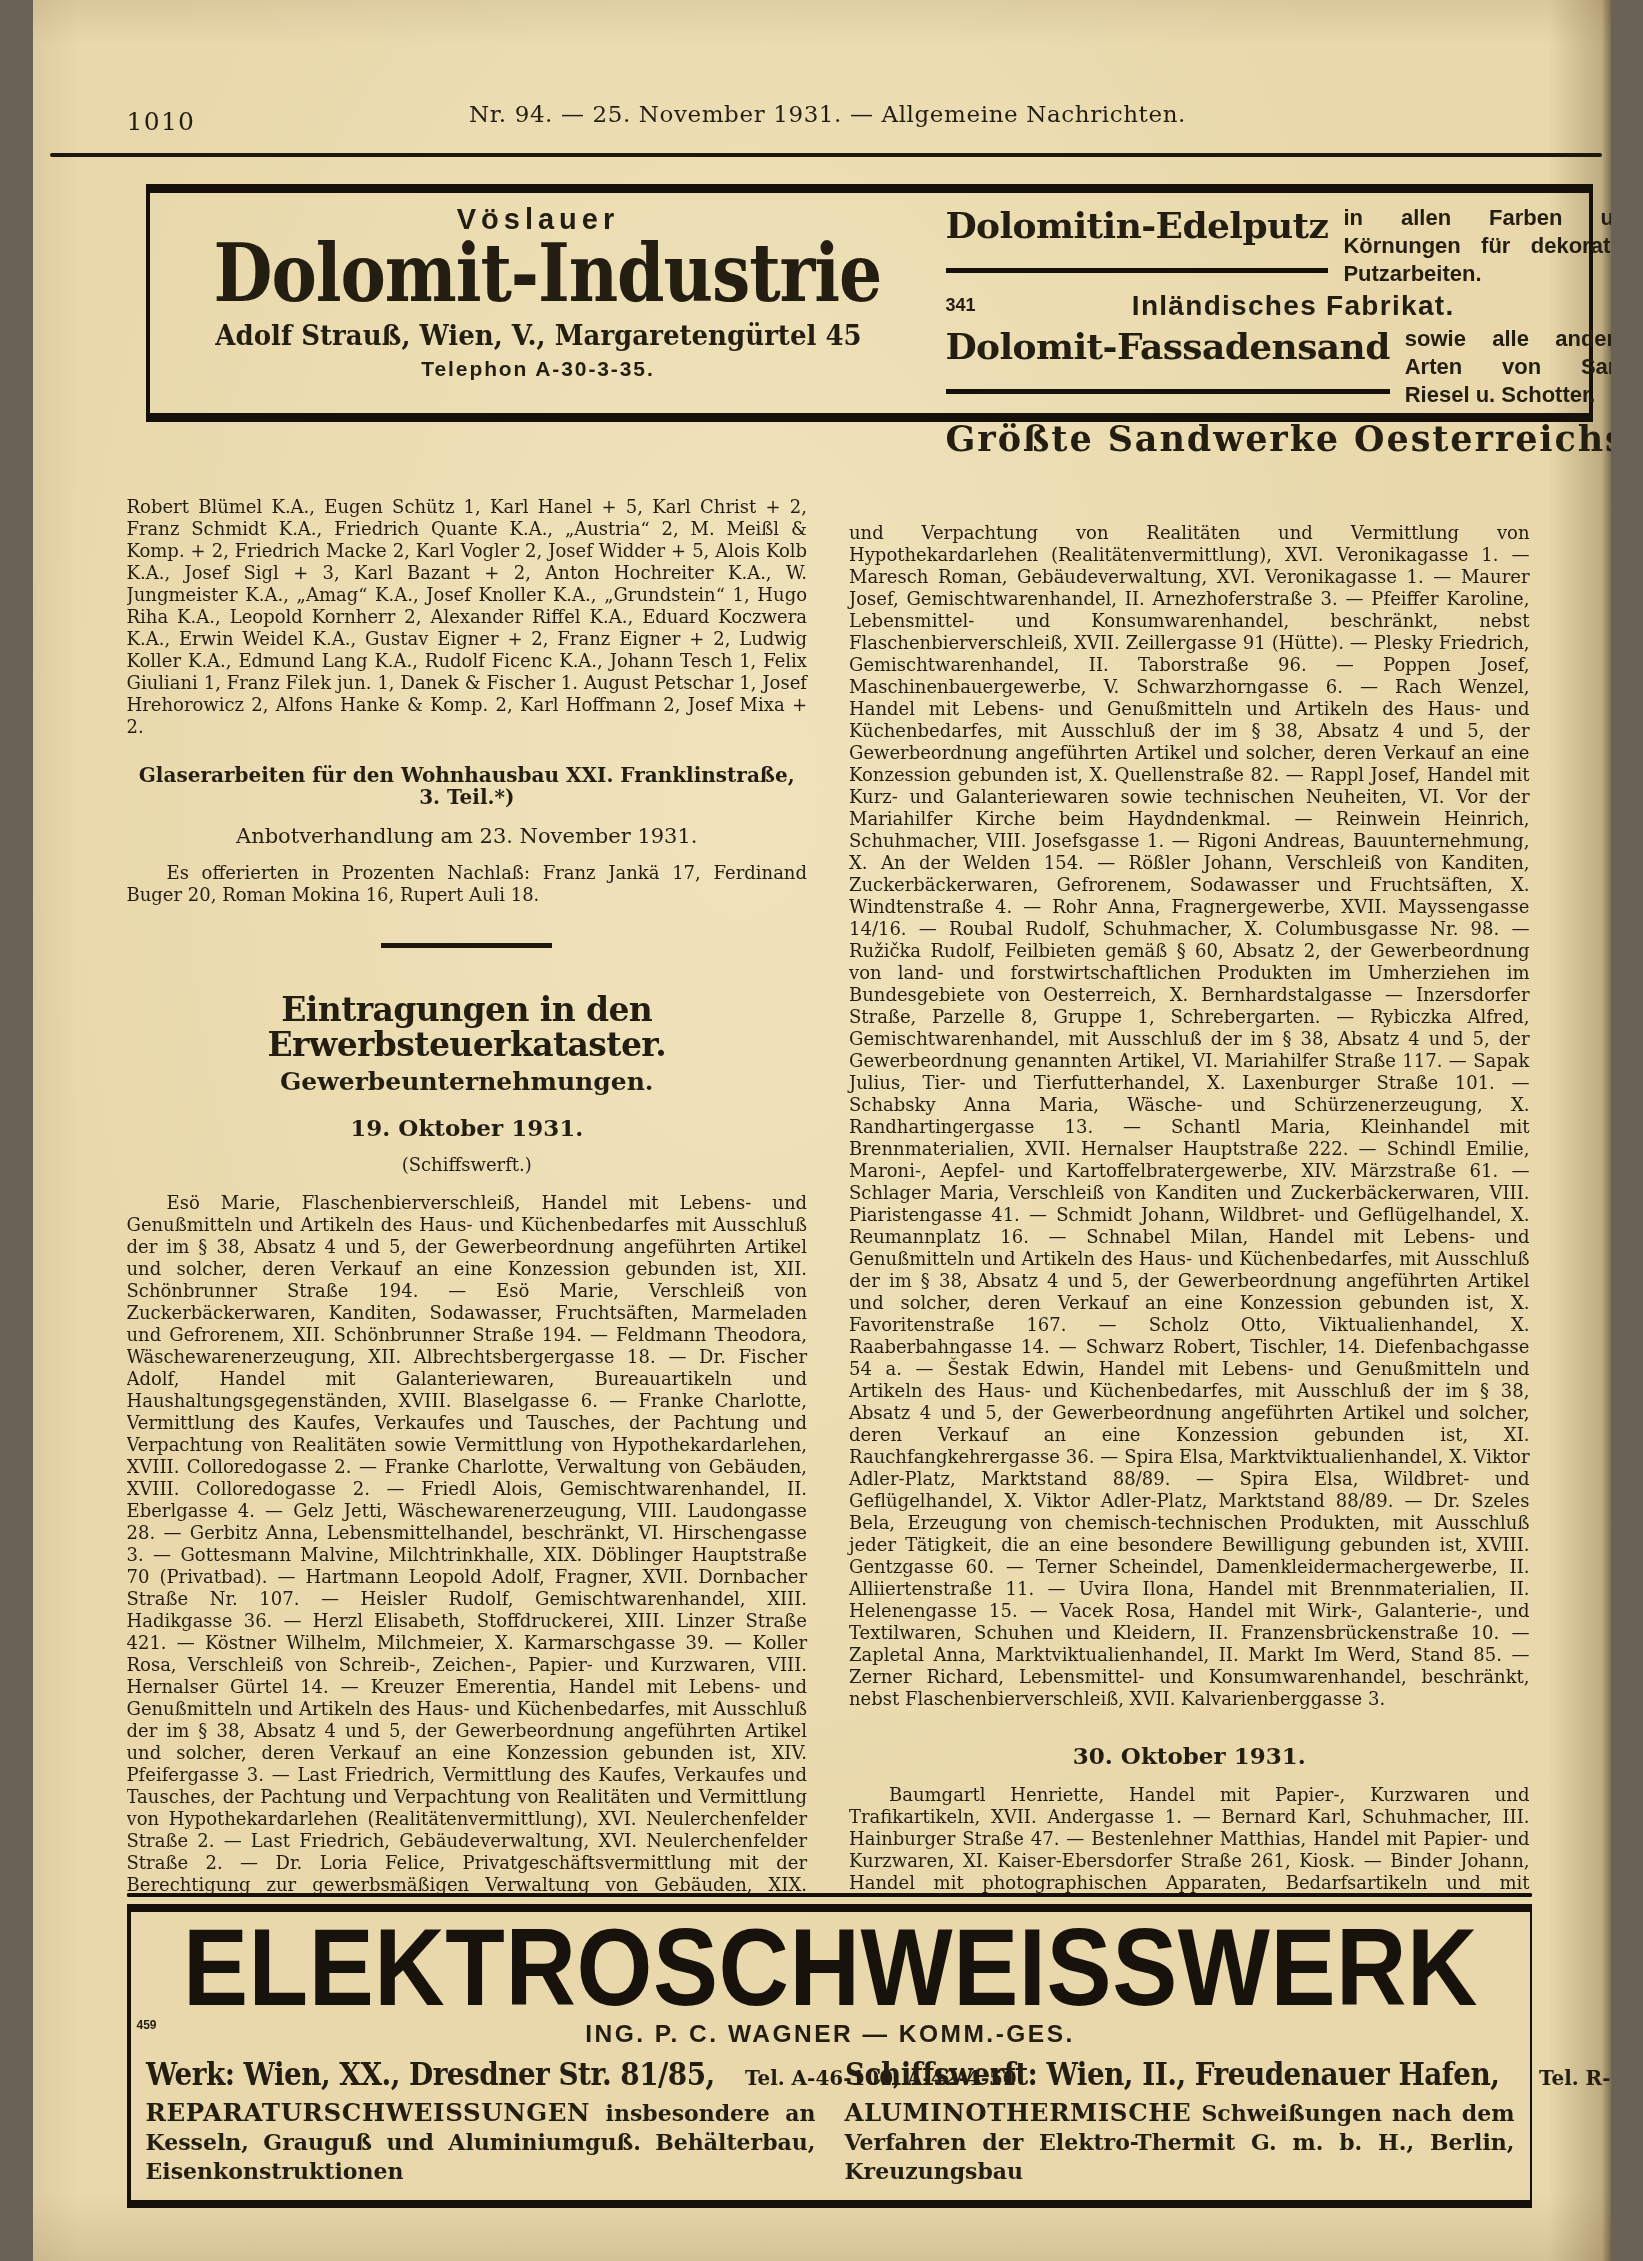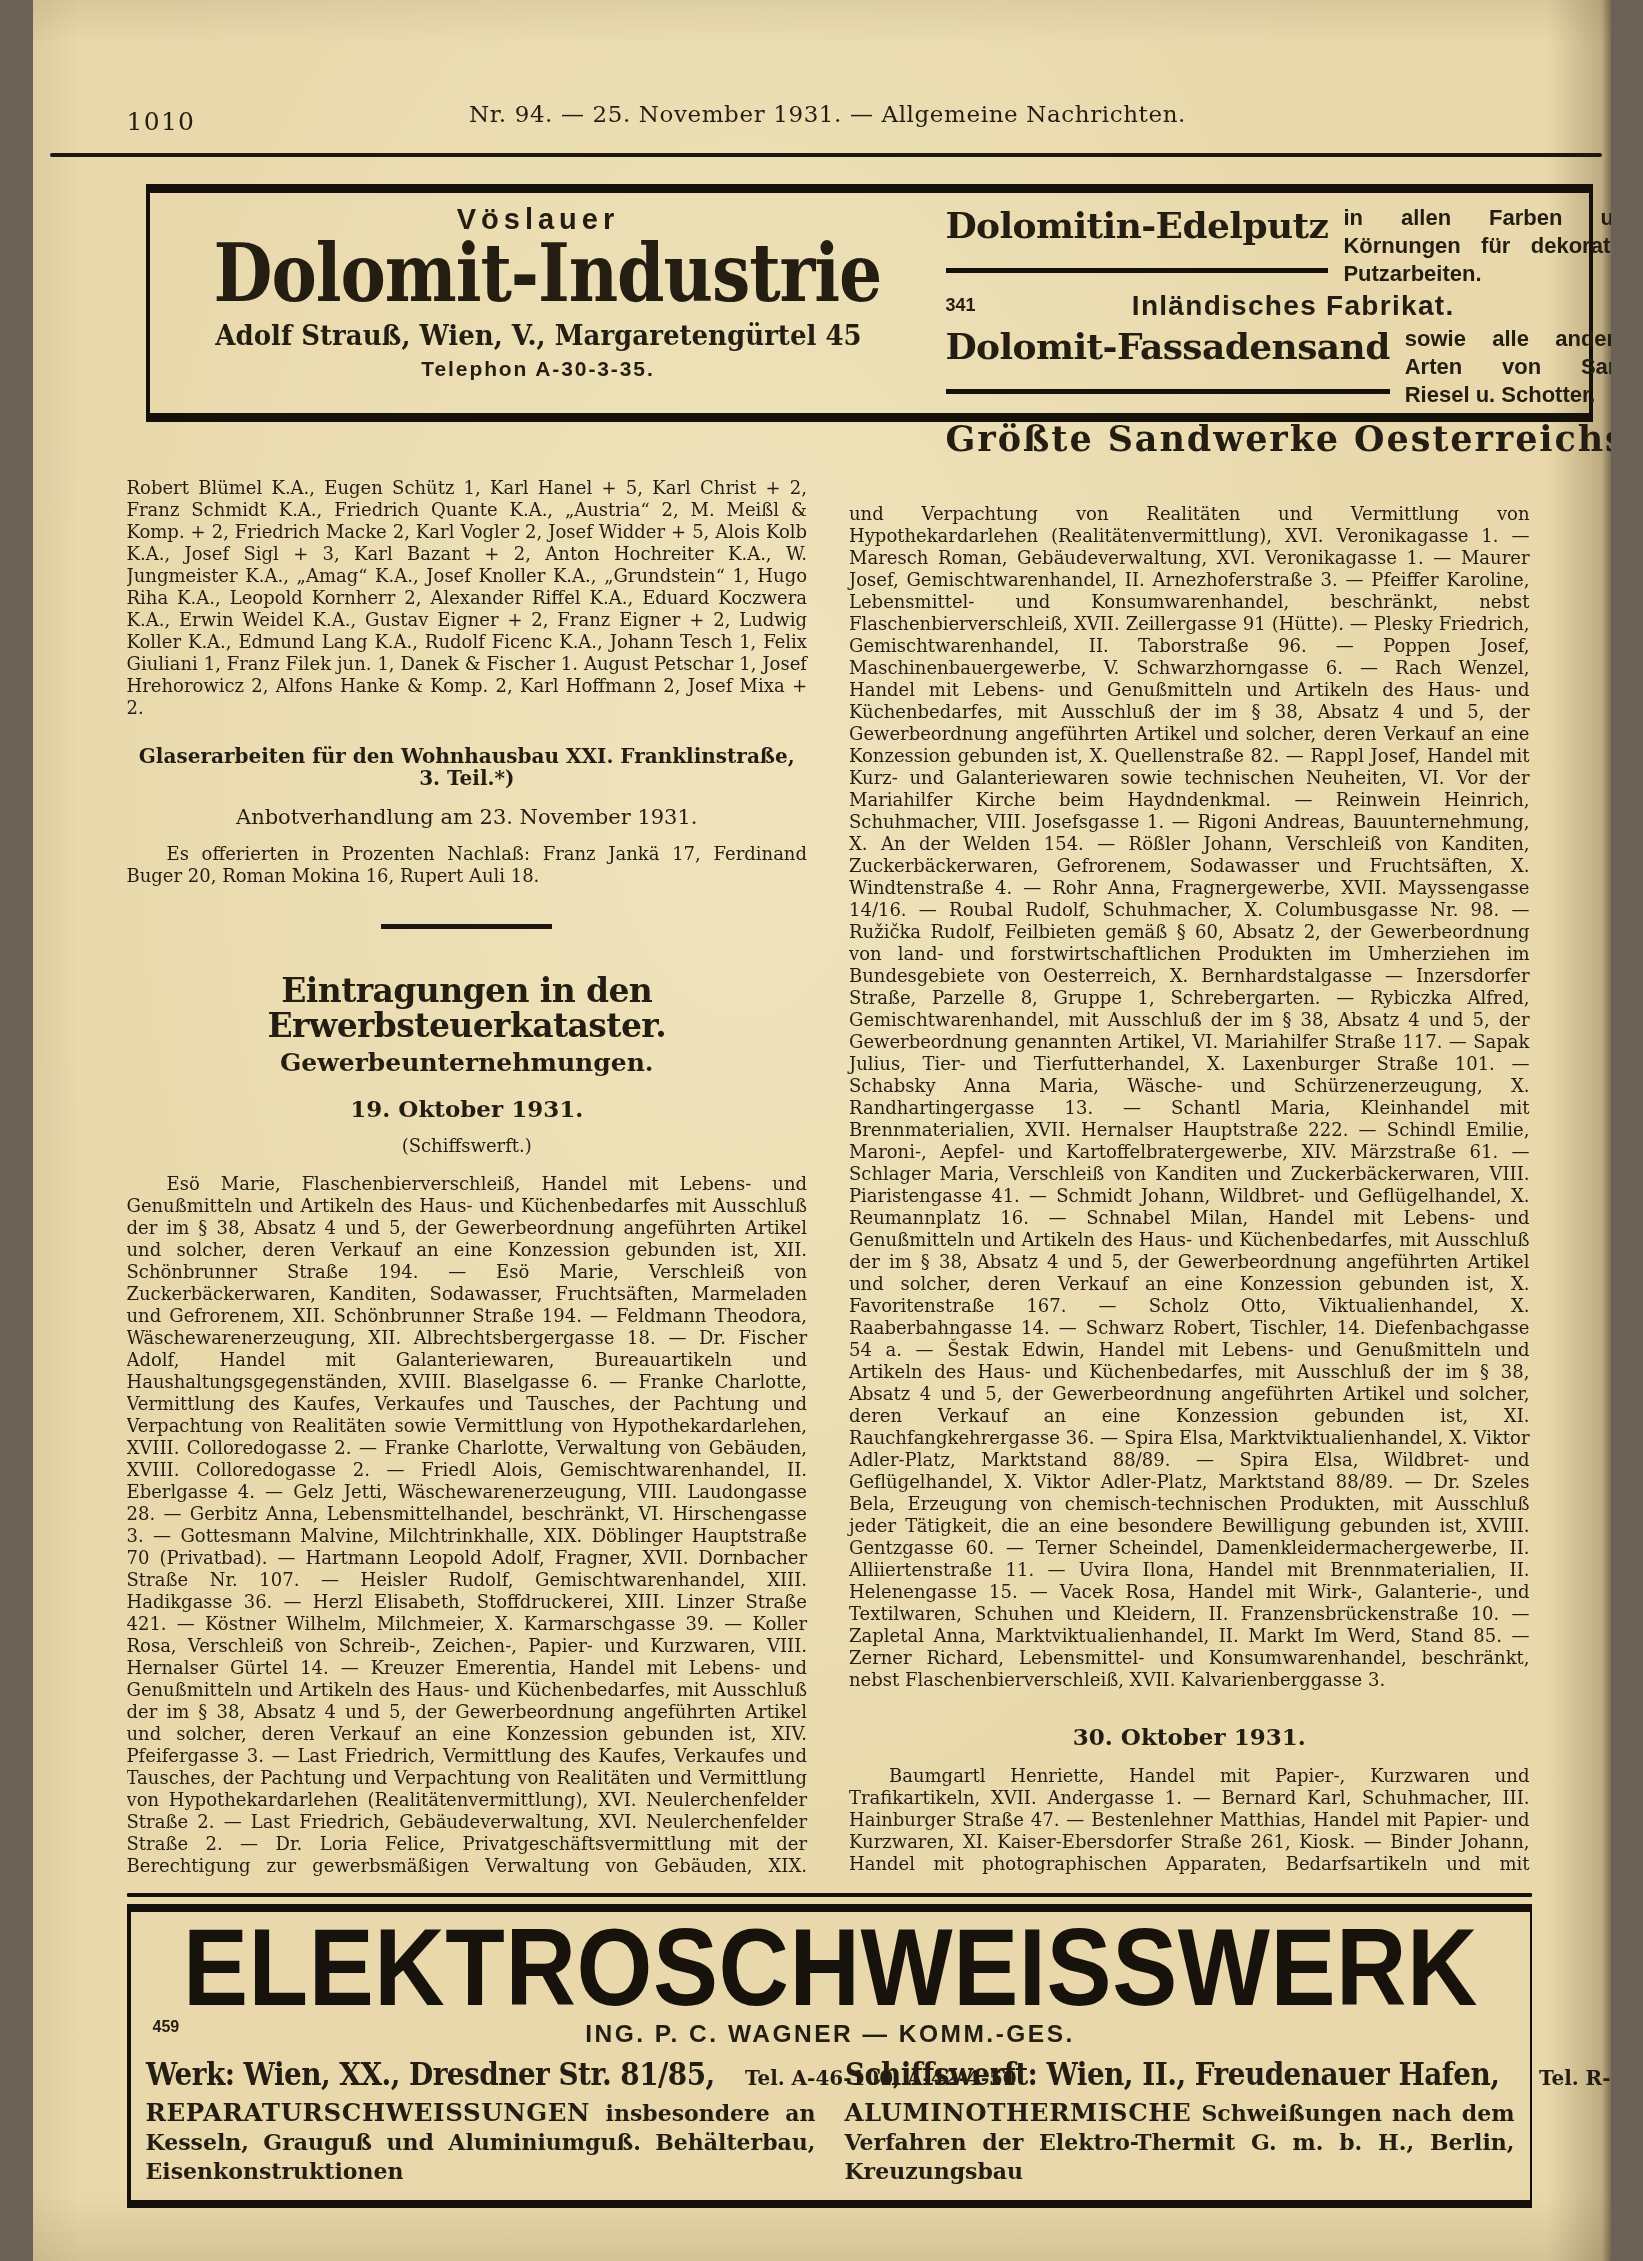--- a/index.html
+++ b/index.html
@@ -40,21 +40,21 @@
   .prod-row{display:flex;align-items:flex-start;}
   .prod-name{font-weight:bold;font-size:36px;white-space:nowrap;display:inline-block;border-bottom:5.7px solid #15100a;padding-bottom:22px;letter-spacing:-0.6px;}
   .prod-desc{font-family:"Liberation Sans",sans-serif;font-weight:bold;font-size:22px;line-height:28px;text-align:justify;margin-left:15px;flex:1;}
   .fab-row{position:relative;text-align:center;margin:1.3px 0 3.8px 0;}
   .ad1-number{position:absolute;left:0;top:5px;font-family:"Liberation Sans",sans-serif;font-weight:bold;font-size:18px;}
   .fab-line{font-family:"Liberation Sans",sans-serif;font-weight:bold;font-size:28px;letter-spacing:1.3px;}
   .slogan{text-align:center;font-weight:bold;font-size:35px;letter-spacing:1.9px;margin-top:8.8px;white-space:nowrap;}
 
   
   .columns{
-    position:absolute;top:477px;left:94px;right:81px;height:1400px;
+    position:absolute;top:496px;left:94px;right:81px;height:1400px;
     display:flex;gap:42px;overflow:hidden;
   }
   .col{flex:1;min-width:0;font-size:18px;line-height:22px;}
   .col p{margin:0;text-align:justify;}
   .indent{text-indent:40px;}
   .h-glaser{font-weight:bold;font-size:20px;text-align:center;margin:26.4px 0 0 0;}
   .h-anbot{font-size:21px;text-align:center;margin:16.4px 0 0 0;font-weight:normal;}
   .offers{margin-top:15px !important;}
   .divider{width:171px;height:5px;background:#1d1710;margin:37px auto 0 auto;}
   .h-section{font-weight:bold;font-size:33px;text-align:center;margin:44px 0 0 0;line-height:35px;letter-spacing:-0.6px;}
@@ -72,21 +72,21 @@
     border-top:8.2px solid #15100a;border-bottom:8.8px solid #15100a;
     border-left:4.4px solid #15100a;border-right:2.5px solid #15100a;
     padding:3.8px 15px 14px 15px;position:relative;
   }
   .ad2-title{
     font-family:"Liberation Sans",sans-serif;font-weight:bold;font-size:99px;
     text-align:center;white-space:nowrap;line-height:94px;
     display:block;transform:scaleY(1.1) scaleX(0.985);transform-origin:center top;
     letter-spacing:0.6px;color:#17120b;
   }
-  .ad2-number{position:absolute;left:22px;top:106px;font-family:"Liberation Sans",sans-serif;font-size:16px;font-weight:bold;}
+  .ad2-number{position:absolute;left:6px;top:106px;font-family:"Liberation Sans",sans-serif;font-size:12px;font-weight:bold;}
   .ad2-owner{font-family:"Liberation Sans",sans-serif;font-weight:bold;font-size:24.5px;letter-spacing:2.5px;text-align:center;margin-top:10px;}
   .ad2-grid{display:flex;gap:29px;margin-top:7.6px;}
   .ad2-cell{flex:1;min-width:0;}
   .addr-line{white-space:nowrap;font-weight:bold;}
   .addr-main{font-size:31px;display:inline-block;transform:scaleX(0.9);transform-origin:left center;letter-spacing:-0.6px;}
   .addr-tel{font-size:21px;display:inline-block;transform:scaleX(0.95) translateX(-38px);transform-origin:left center;}
   .svc{font-size:22px;line-height:29px;text-align:justify;margin-top:6.3px;font-weight:bold;}
   .svc .lead{font-size:24.5px;letter-spacing:0.6px;}
 </style>
 </head>

